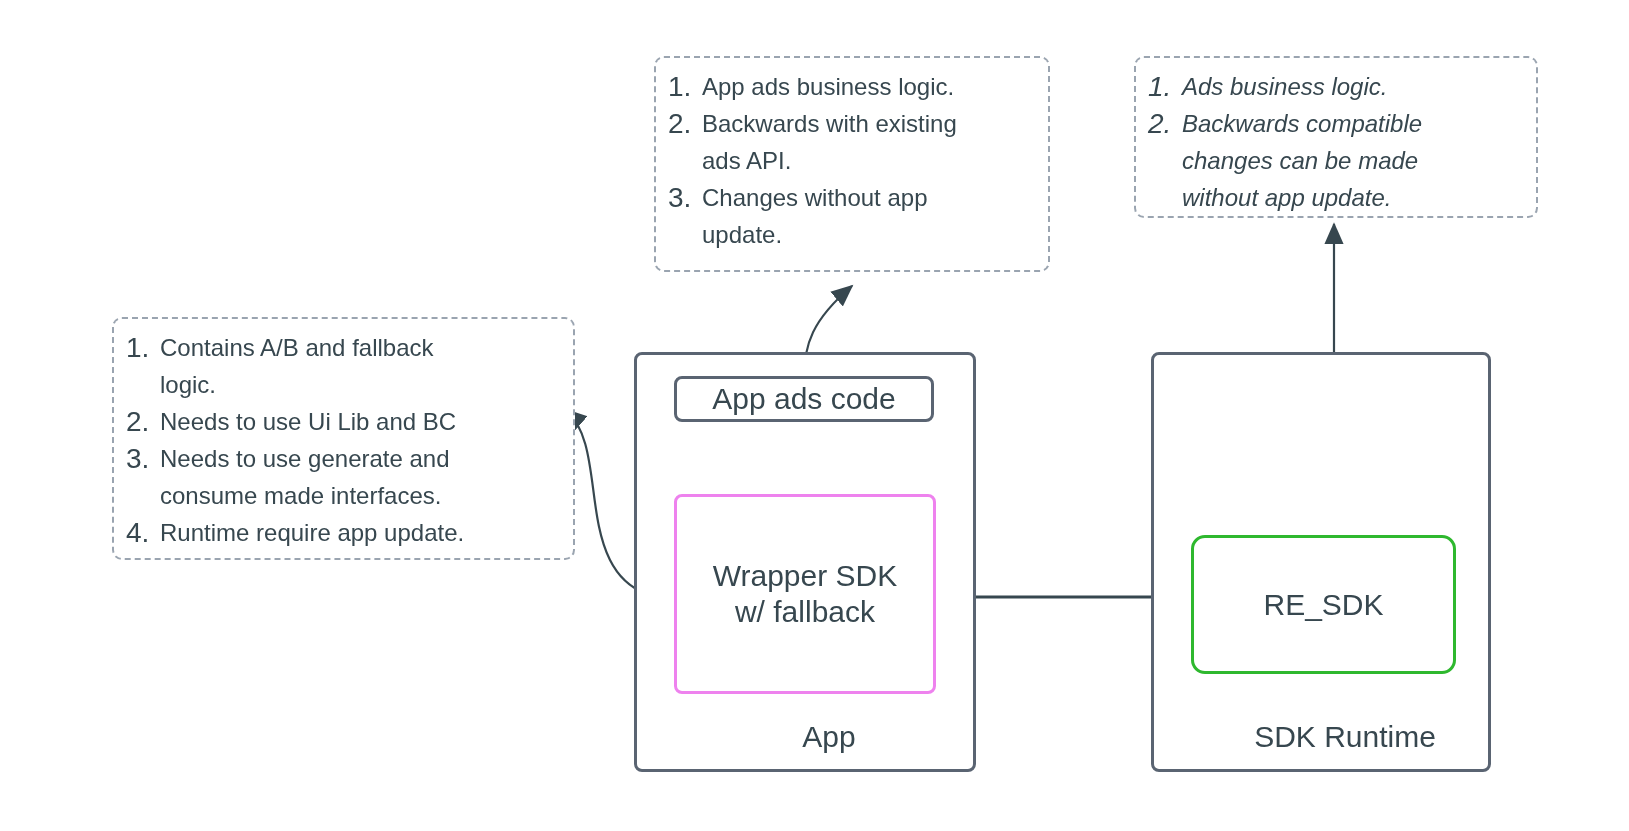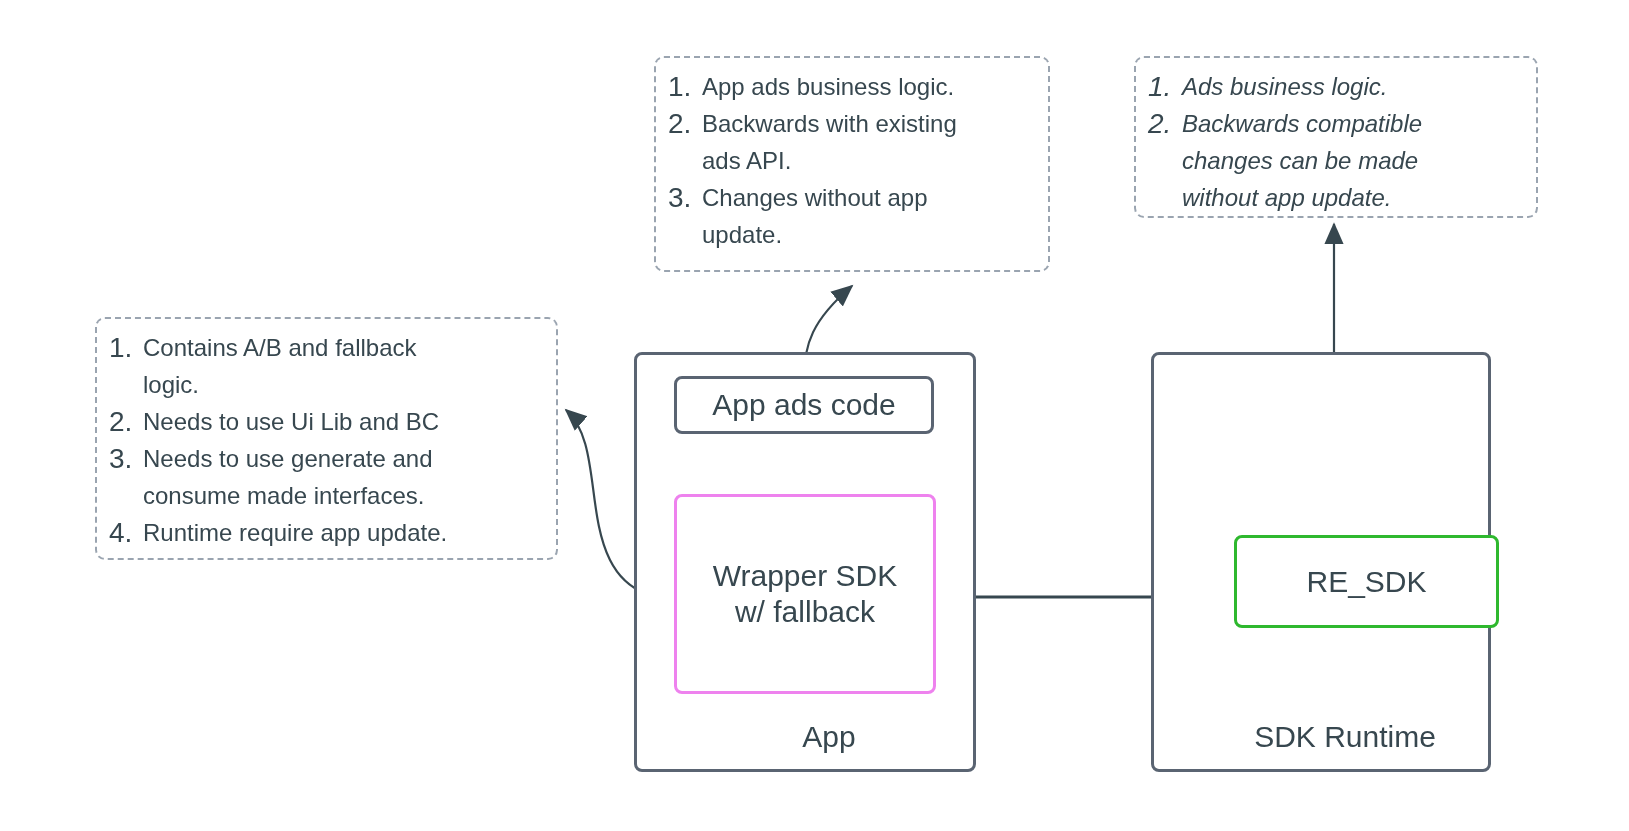--- a/index.html
+++ b/index.html
@@ -139,45 +139,45 @@
 
   <div class="note" style="left:1134px; top:56px; width:404px; height:162px;font-style:italic;">
     <ol>
       <li>Ads business logic.</li>
       <li>Backwards compatible
 changes can be made
 without app update.</li>
     </ol>
   </div>
 
-  <div class="note" style="left:95px; top:317px; width:463px; height:243px;">
+  <div class="note" style="left:112px; top:317px; width:463px; height:243px;">
     <ol>
       <li>Contains A/B and fallback
 logic.</li>
       <li>Needs to use Ui Lib and BC</li>
       <li>Needs to use generate and
 consume made interfaces.</li>
       <li>Runtime require app update.</li>
     </ol>
   </div>
 
   <div class="container-box" style="left:634px; top:352px; width:342px; height:420px;">
     <div class="container-label">App</div>
   </div>
 
-  <div class="node node-grey" style="left:674px; top:376px; width:260px; height:58px;">
+  <div class="node node-grey" style="left:674px; top:376px; width:260px; height:46px;">
     <span>App ads code</span>
   </div>
 
   <div class="node node-magenta" style="left:674px; top:494px; width:262px; height:200px;justify-content:center;">
     <span>Wrapper SDK
 w/ fallback</span>
   </div>
 
   <div class="container-box" style="left:1151px; top:352px; width:340px; height:420px;">
     <div class="container-label">SDK Runtime</div>
   </div>
 
-  <div class="node node-green" style="left:1234px; top:535px; width:265px; height:93px;">
+  <div class="node node-green" style="left:1191px; top:535px; width:265px; height:139px;border-radius:14px;">
     <span>RE_SDK</span>
   </div>
 
 </div>
 
 </body></html>

